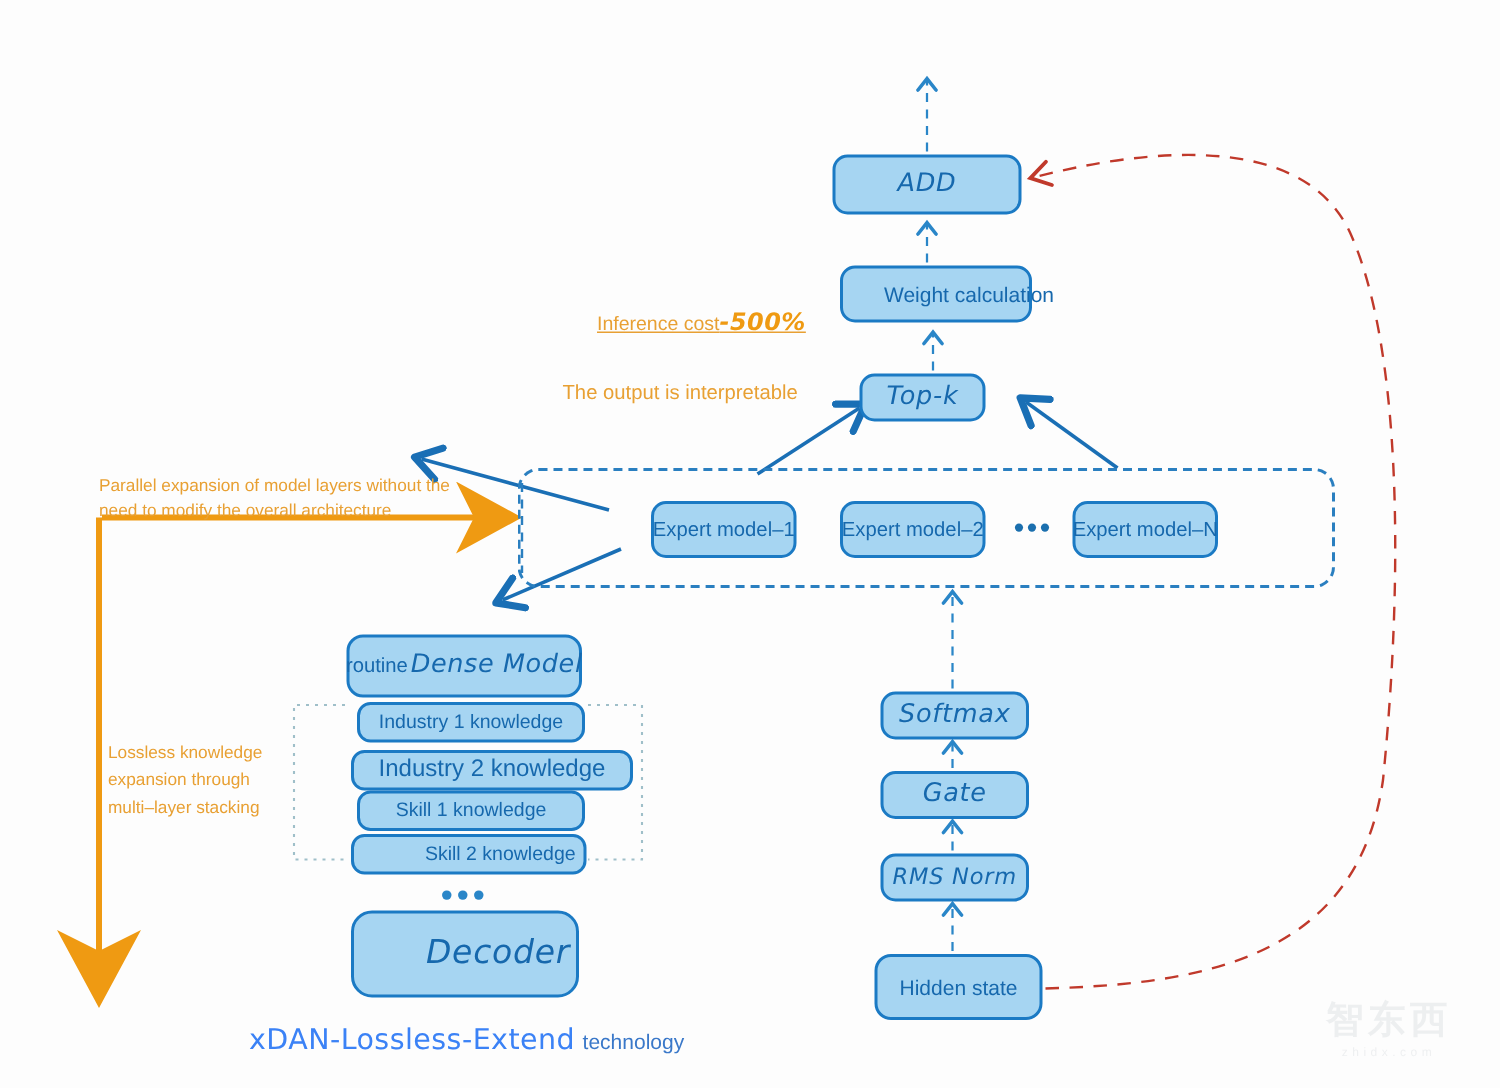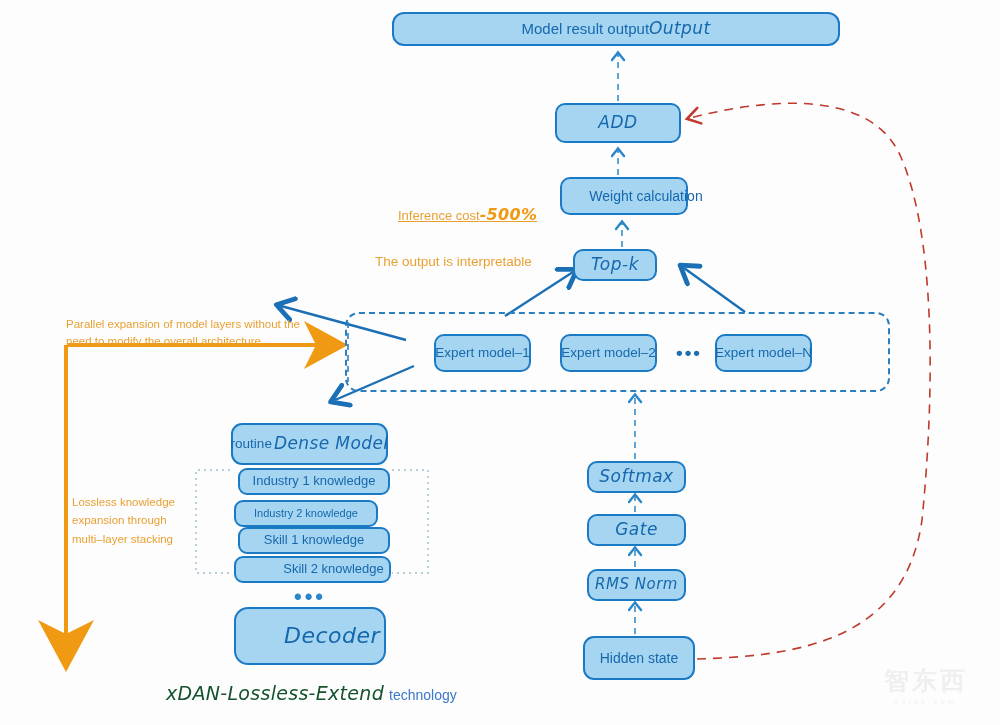--- a/index.html
+++ b/index.html
@@ -59,21 +59,21 @@
     position:absolute;left:672px;top:345px;width:34px;height:16px;
     color:#1b6fae;font-size:19px;font-weight:bold;letter-spacing:2px;
     display:flex;align-items:center;justify-content:center;
   }
 
   
   #n-dense{left:231px;top:423px;width:157px;height:42px;border-radius:11px;}
   #n-dense .plain{font-size:13.5px;}
   #n-dense .script{font-family:"DejaVu Sans",sans-serif;font-style:italic;font-size:17px;letter-spacing:.4px;margin-left:2px;}
   #n-k1{left:238px;top:468px;width:152px;height:27px;font-size:13px;border-radius:9px;}
-  #n-k2{left:234px;top:500px;width:144px;height:27px;font-size:11px;border-radius:9px;}
+  #n-k2{left:234px;top:500px;width:188px;height:27px;font-size:16px;border-radius:9px;}
   #n-k3{left:238px;top:527px;width:152px;height:27px;font-size:13px;border-radius:9px;}
   #n-k4{left:234px;top:556px;width:157px;height:27px;font-size:13px;border-radius:9px;padding-left:42px;}
   #stack-dots{
     position:absolute;left:280px;top:588px;width:60px;height:18px;
     color:#2a86c8;font-size:22px;font-weight:bold;letter-spacing:3px;
     display:flex;align-items:center;justify-content:center;
   }
   #n-decoder{left:234px;top:607px;width:152px;height:58px;border-radius:14px;font-size:22px;padding-left:44px;}
 
   
@@ -98,22 +98,22 @@
   #anno-interp{left:375px;top:252px;font-size:13.5px;}
   #anno-parallel{left:66px;top:316px;width:270px;font-size:11.5px;line-height:1.5;}
   #anno-lossless{left:72px;top:493px;width:130px;font-size:11.5px;line-height:1.6;}
 
   
   #title-bottom{
     position:absolute;left:166px;top:682px;width:420px;
     color:#2f6fd0;white-space:nowrap;
   }
   #title-bottom .script{
-    font-family:"DejaVu Sans",sans-serif;font-style:italic;
-    font-size:19px;letter-spacing:.3px;color:#14532d;
+    font-family:"DejaVu Sans",sans-serif;
+    font-size:19px;letter-spacing:.3px;color:#3b82f6;
   }
   #title-bottom .plain{font-size:14px;color:#3a78c9;margin-left:5px;}
 
   
   #watermark{
     position:absolute;left:862px;top:660px;width:128px;height:54px;
     opacity:.10;color:#6c7a86;
     display:flex;flex-direction:column;align-items:center;justify-content:center;
   }
   #watermark .wm-cn{font-size:25px;letter-spacing:3px;line-height:1;font-weight:bold;}
@@ -201,24 +201,20 @@
     </g>
     <g stroke="#9fbfc9" stroke-width="1.4" fill="none" stroke-dasharray="2 4">
       <path d="M392,470 L428,470 L428,573 L392,573"></path>
     </g>
 
     <g>
       <path d="M348,322 L348,382" stroke="#2a7fc0" stroke-width="1.6" fill="none" stroke-dasharray="6 5"></path>
     </g>
   </svg>
 
-  <div class="node" id="n-output">
-    <span class="plain">Model result output</span>
-      <span class="script">Output</span>
-  </div>
 
   <div class="node hand" id="n-add">ADD</div>
   <div class="node" id="n-weight">Weight calculation</div>
   <div class="node hand" id="n-topk">Top-k</div>
 
   <div id="group-experts"></div>
   <div class="node" id="n-exp1">Expert model–1</div>
   <div class="node" id="n-exp2">Expert model–2</div>
   <div id="exp-dots">•••</div>
   <div class="node" id="n-dense">

